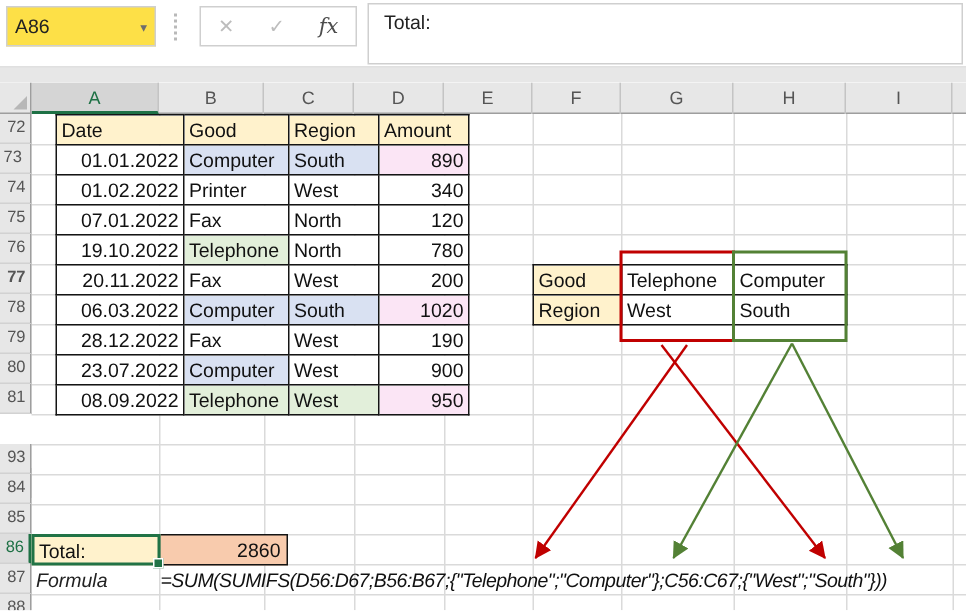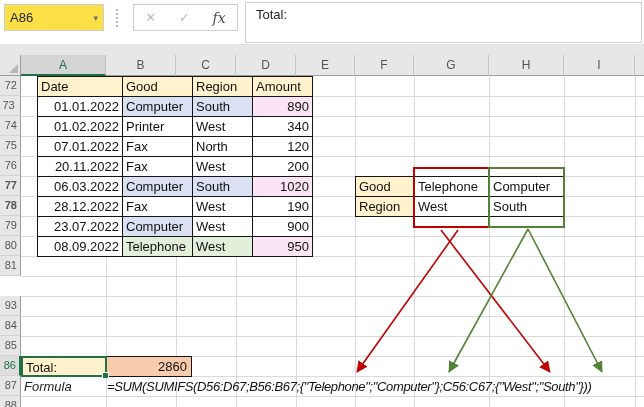--- a/index.html
+++ b/index.html
@@ -100,21 +100,21 @@
         <div class="colhead" style="left: 564px; width: 71px;">I</div>
       </div>
     <div class="corner"></div>
     <div id="rowheads">
         <div class="rowhead" style="top: 21px;">72</div>
         <div class="rowhead" style="top: 41px; text-align: center;">73</div>
         <div class="rowhead" style="top: 61px;">74</div>
         <div class="rowhead" style="top: 81px;">75</div>
         <div class="rowhead" style="top: 101px;">76</div>
         <div class="rowhead" style="top: 121px; font-weight: bold;">77</div>
-        <div class="rowhead" style="top: 141px; font-weight: bold;">78</div>
+        <div class="rowhead" style="top: 141px;">78</div>
         <div class="rowhead" style="top: 161px;">79</div>
         <div class="rowhead" style="top: 181px;">80</div>
         <div class="rowhead" style="top: 201px;">81</div>
         <div class="rowhead" style="top: 209px; margin-top: 48px;">82</div>
         <div class="rowhead" style="top: 241px;">93</div>
         <div class="rowhead" style="top: 261px;">84</div>
         <div class="rowhead" style="top: 281px;">85</div>
         <div class="rowhead sel" style="top: 301px;">86</div>
         <div class="rowhead" style="top: 321px;">87</div>
         <div class="rowhead" style="top: 341px;">88</div>
@@ -174,20 +174,26 @@
               <td class="al">West</td>
               <td class="ar">340</td>
             </tr>
             <tr>
               <td class="ar">07.01.2022</td>
               <td class="al">Fax</td>
               <td class="al">North</td>
               <td class="ar">120</td>
             </tr>
             <tr>
+              <td class="ar">19.10.2022</td>
+              <td class="al bg-green">Telephone</td>
+              <td class="al">North</td>
+              <td class="ar">780</td>
+            </tr>
+            <tr>
               <td class="ar">20.11.2022</td>
               <td class="al">Fax</td>
               <td class="al">West</td>
               <td class="ar">200</td>
             </tr>
             <tr>
               <td class="ar">06.03.2022</td>
               <td class="al bg-blue">Computer</td>
               <td class="al bg-blue">South</td>
               <td class="ar bg-pink">1020</td>

